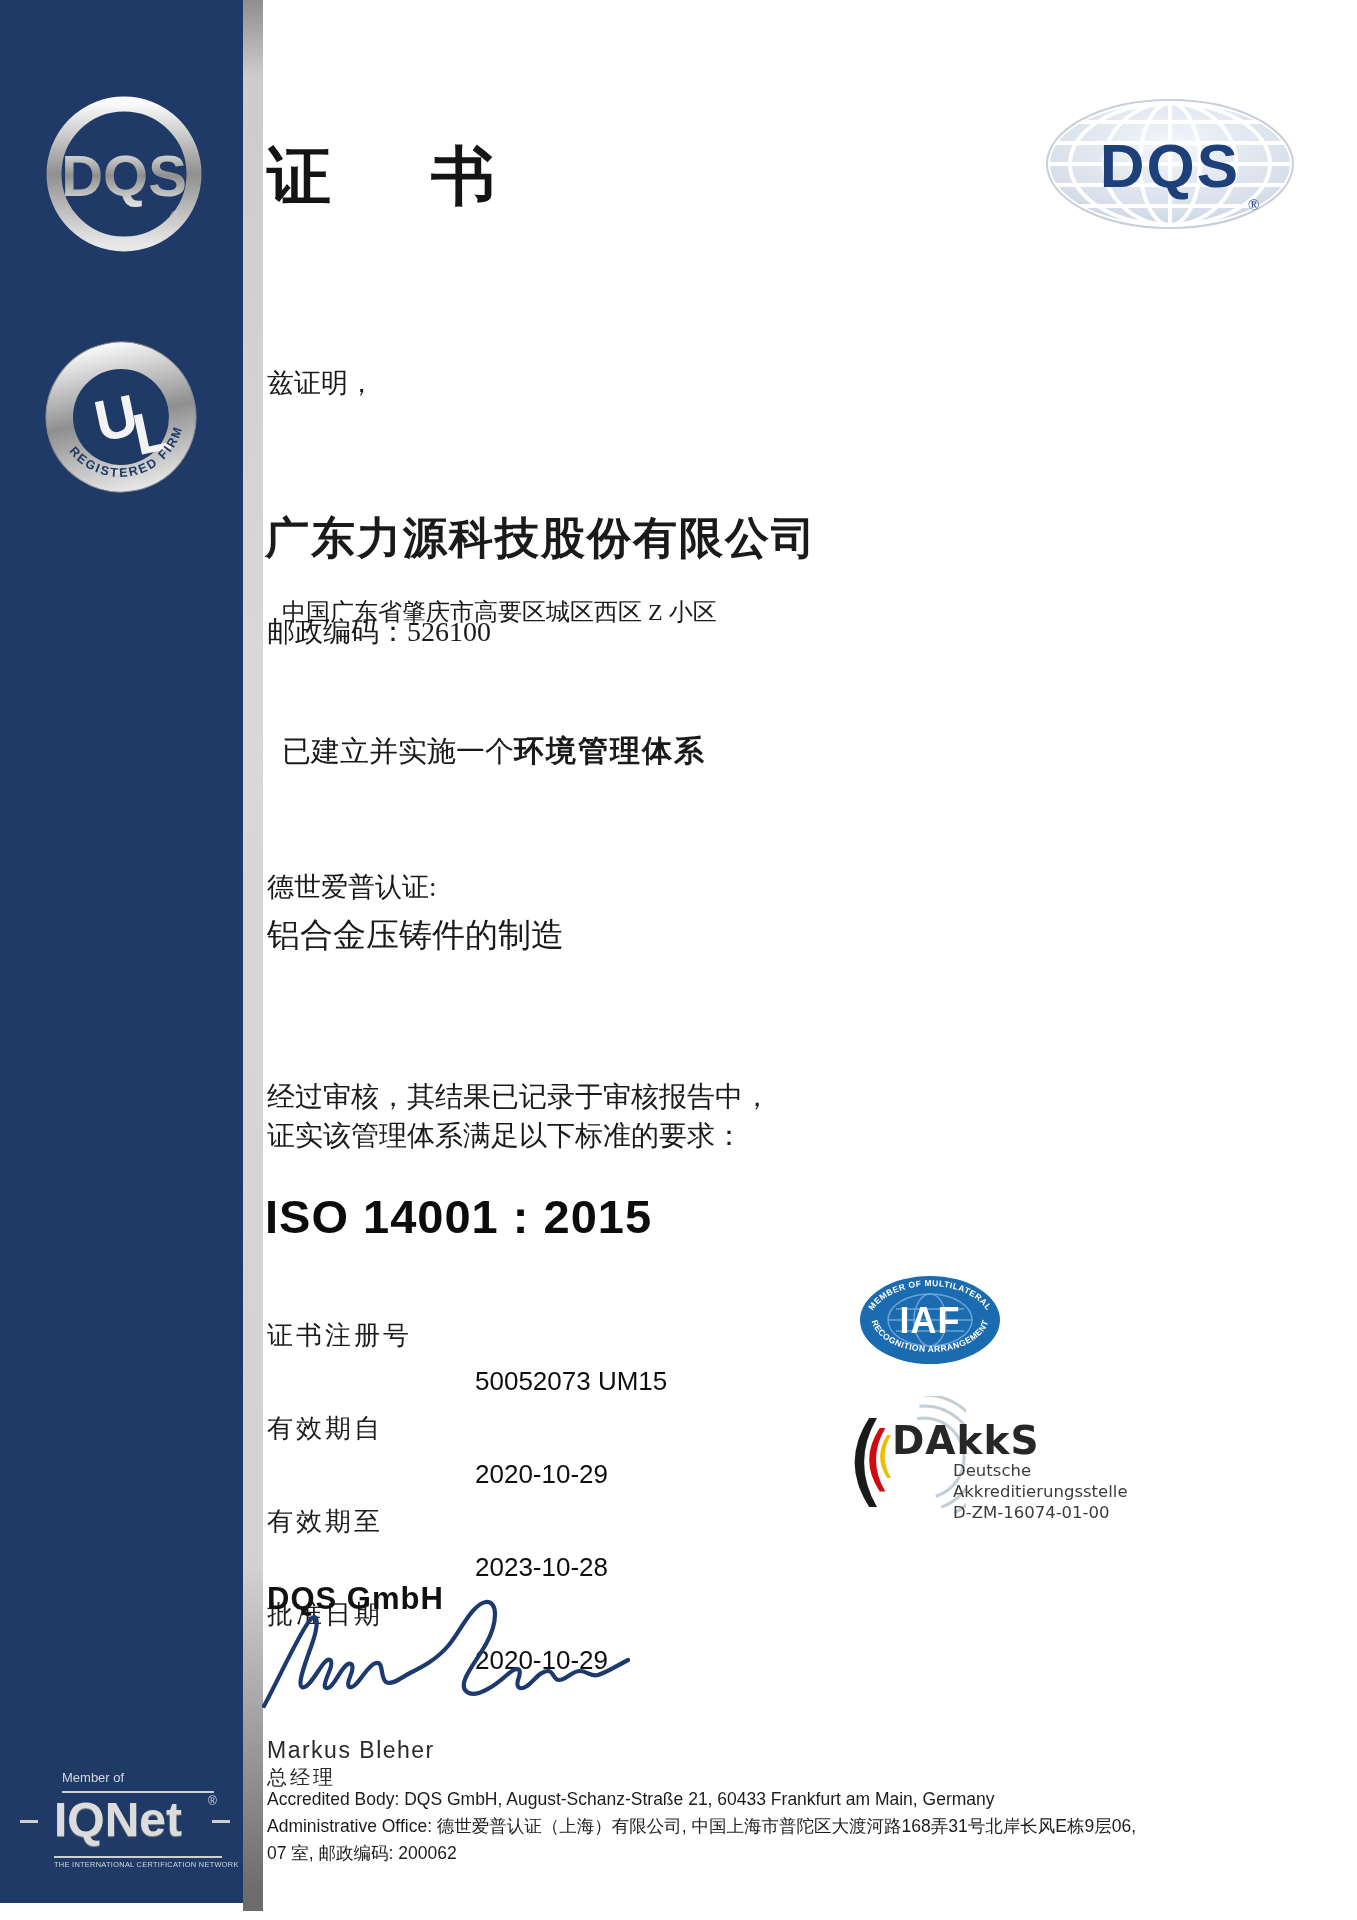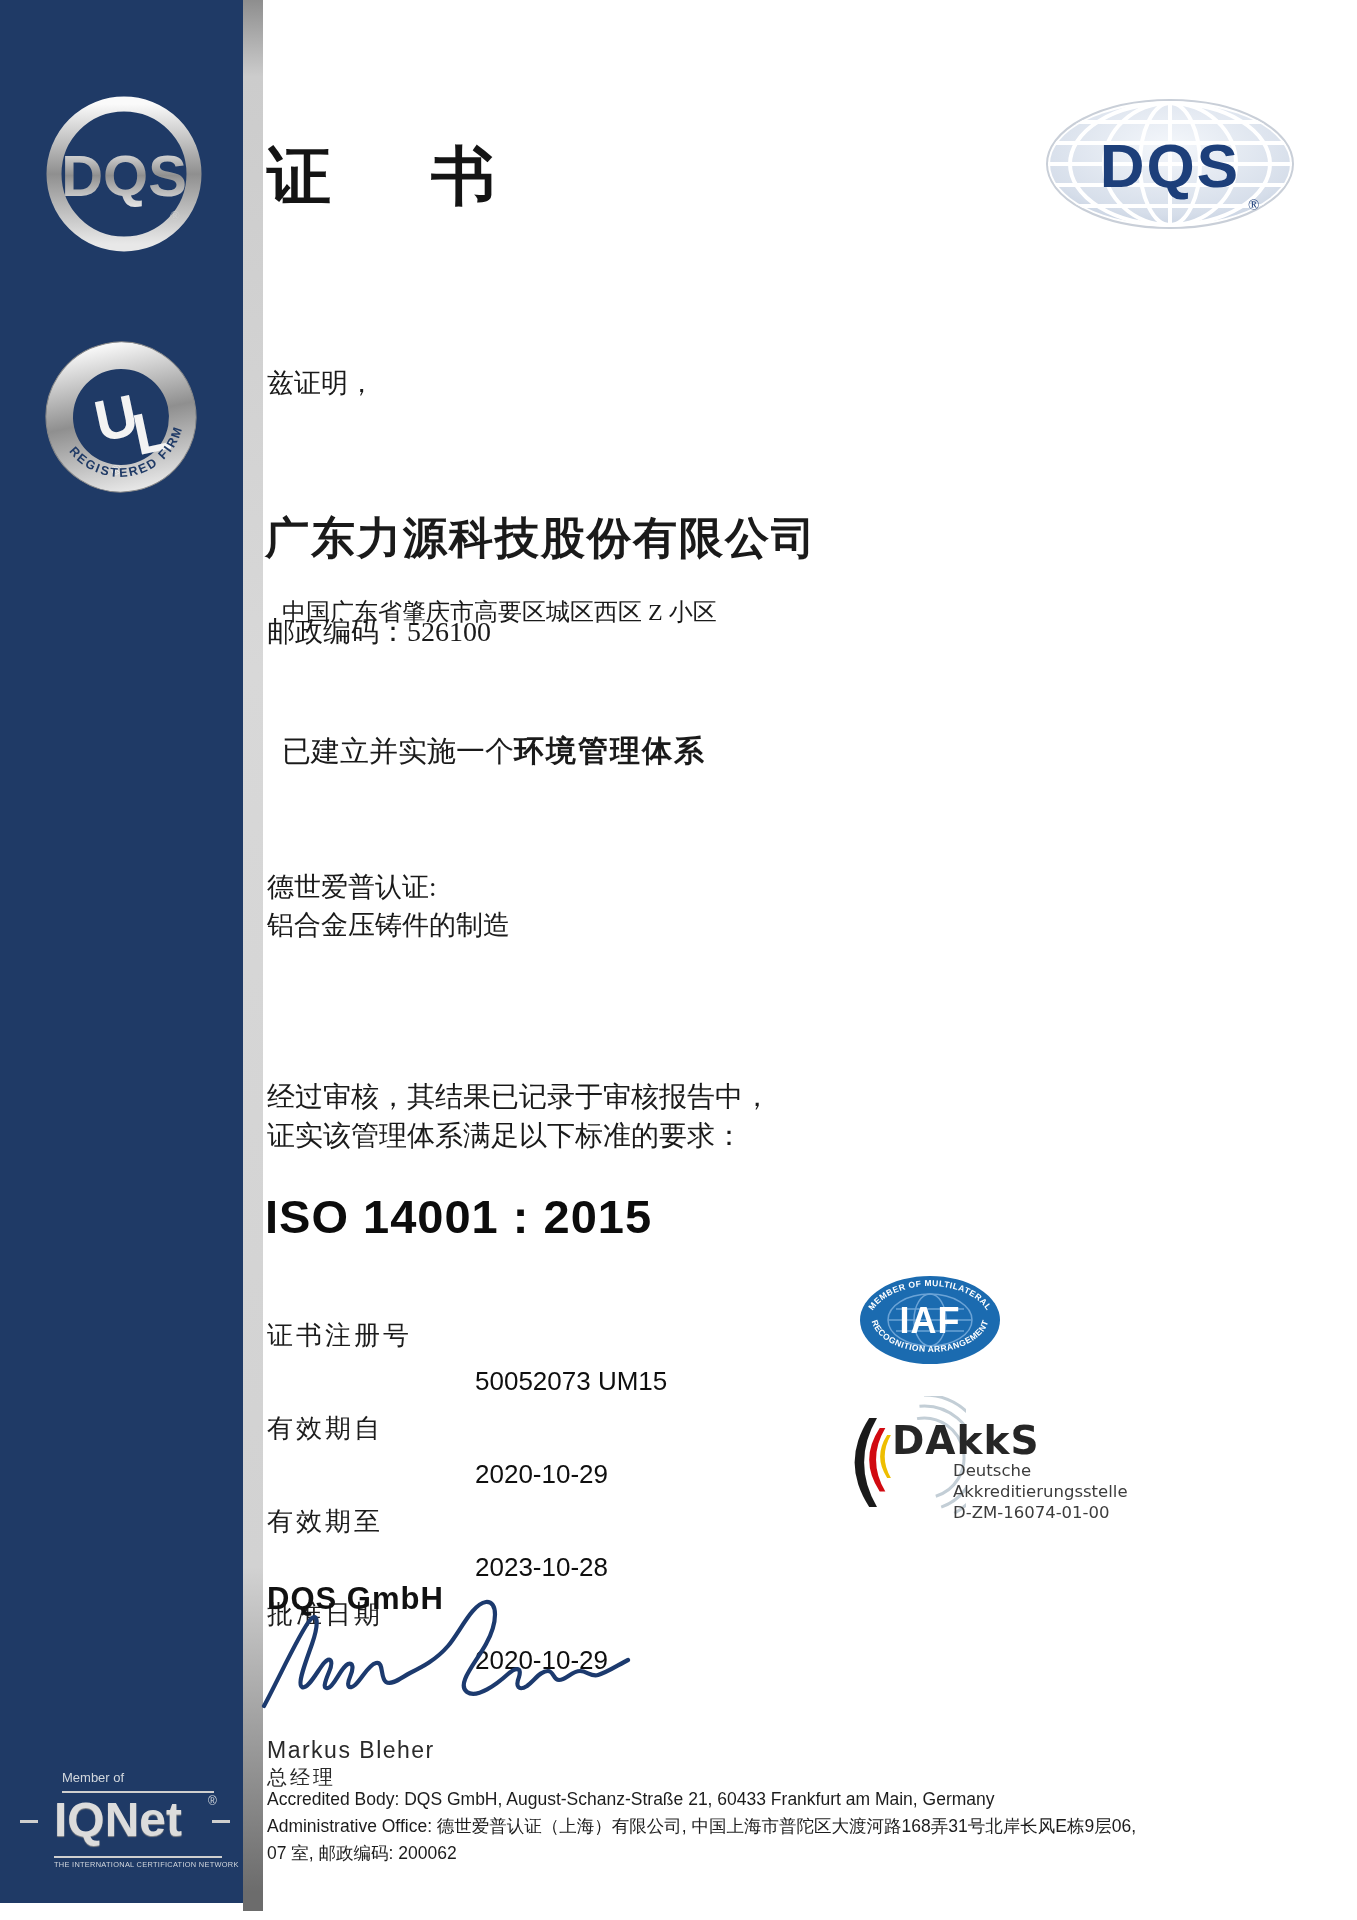--- a/index.html
+++ b/index.html
@@ -30,21 +30,21 @@
   .title{position:absolute;left:267px;top:102px;font-size:64px;letter-spacing:100px;
          color:#141414;line-height:1;white-space:nowrap;}
   .globe{position:absolute;left:1044px;top:98px;}
   .certify{position:absolute;left:267px;top:338px;font-size:27px;}
   .company{position:absolute;left:265px;top:472px;font-size:44px;font-weight:600;letter-spacing:2px;}
   .addr1{position:absolute;left:267px;top:572px;font-size:24px;margin-left:15px;}
   .addr2{position:absolute;left:267px;top:585px;font-size:28px;}
   .system{position:absolute;left:261px;top:702px;font-size:29px;margin-left:21px;}
   .system b{font-family:"Liberation Sans","DejaVu Sans",sans-serif;font-weight:700;font-size:30px;letter-spacing:2px;}
   .scope-intro{position:absolute;left:267px;top:842px;font-size:27px;}
-  .scope{position:absolute;left:267px;top:880px;font-size:27px;}
+  .scope{position:absolute;left:267px;top:880px;font-size:33px;}
   .audit1{position:absolute;left:267px;top:1050px;font-size:28px;}
   .audit2{position:absolute;left:267px;top:1089px;font-size:28px;}
   .standard{position:absolute;left:265px;top:1150px;font-size:47px;font-weight:700;color:#0c0c0c;
             font-family:"Liberation Sans","DejaVu Sans",sans-serif;letter-spacing:1px;}
   .details{position:absolute;left:267px;top:1318px;display:grid;grid-template-columns:208px auto;
            row-gap:14px;font-size:26px;}
   .details .lab{letter-spacing:3px;color:#1c1c1c;}
   .details .val{font-family:"Liberation Sans","DejaVu Sans",sans-serif;color:#0f0f0f;margin-top:48px;}
   .iaf{position:absolute;left:855px;top:1272px;}
   .dakks{position:absolute;left:846px;top:1396px;width:320px;height:132px;}

